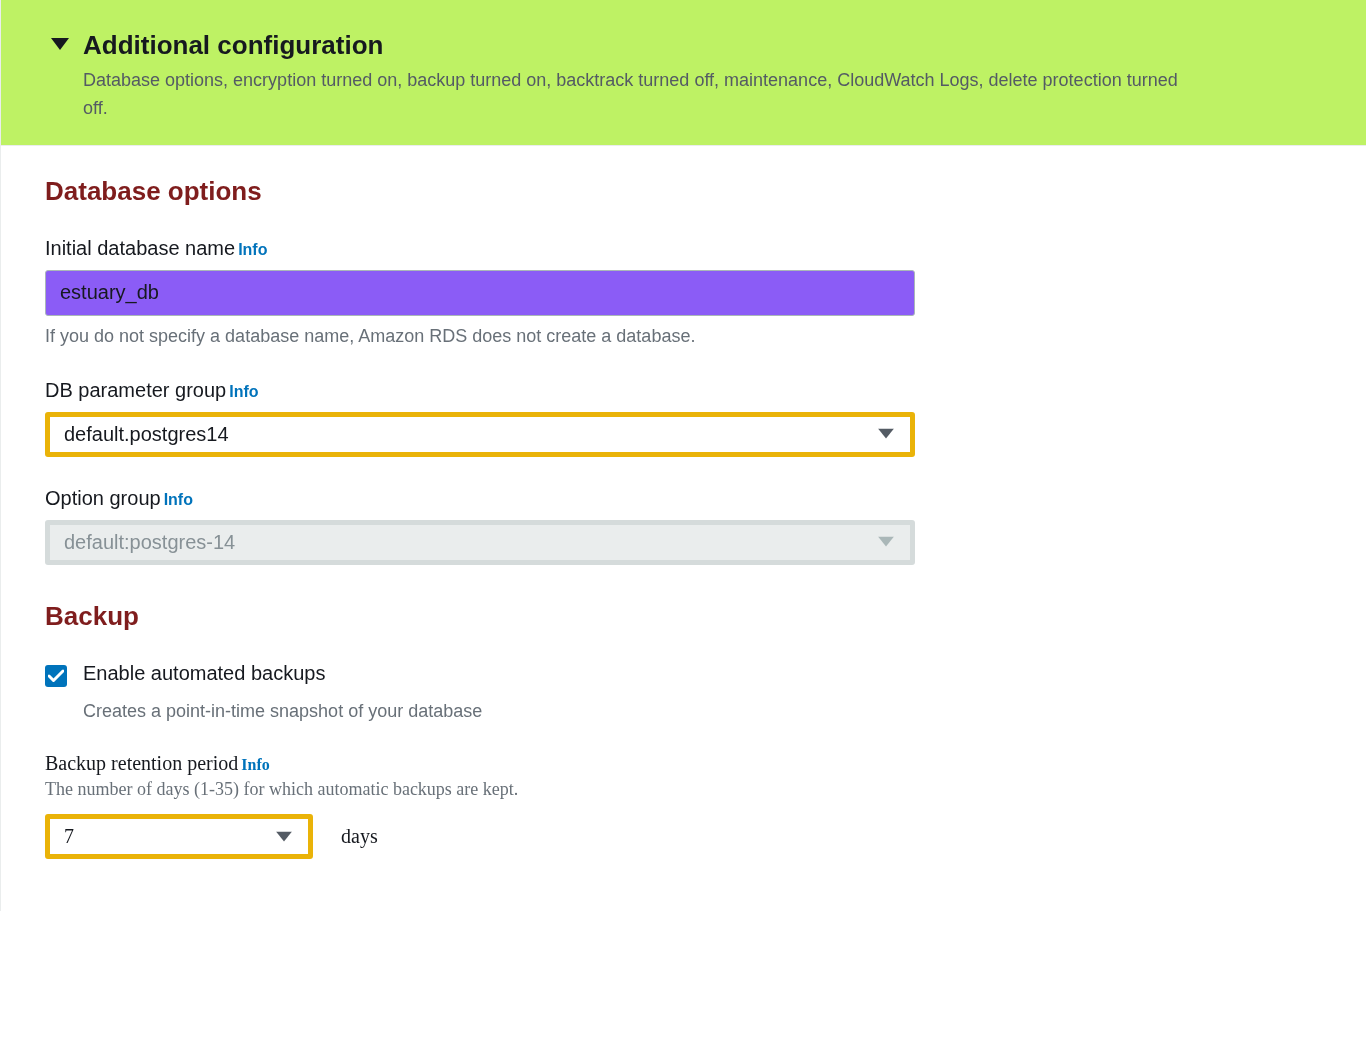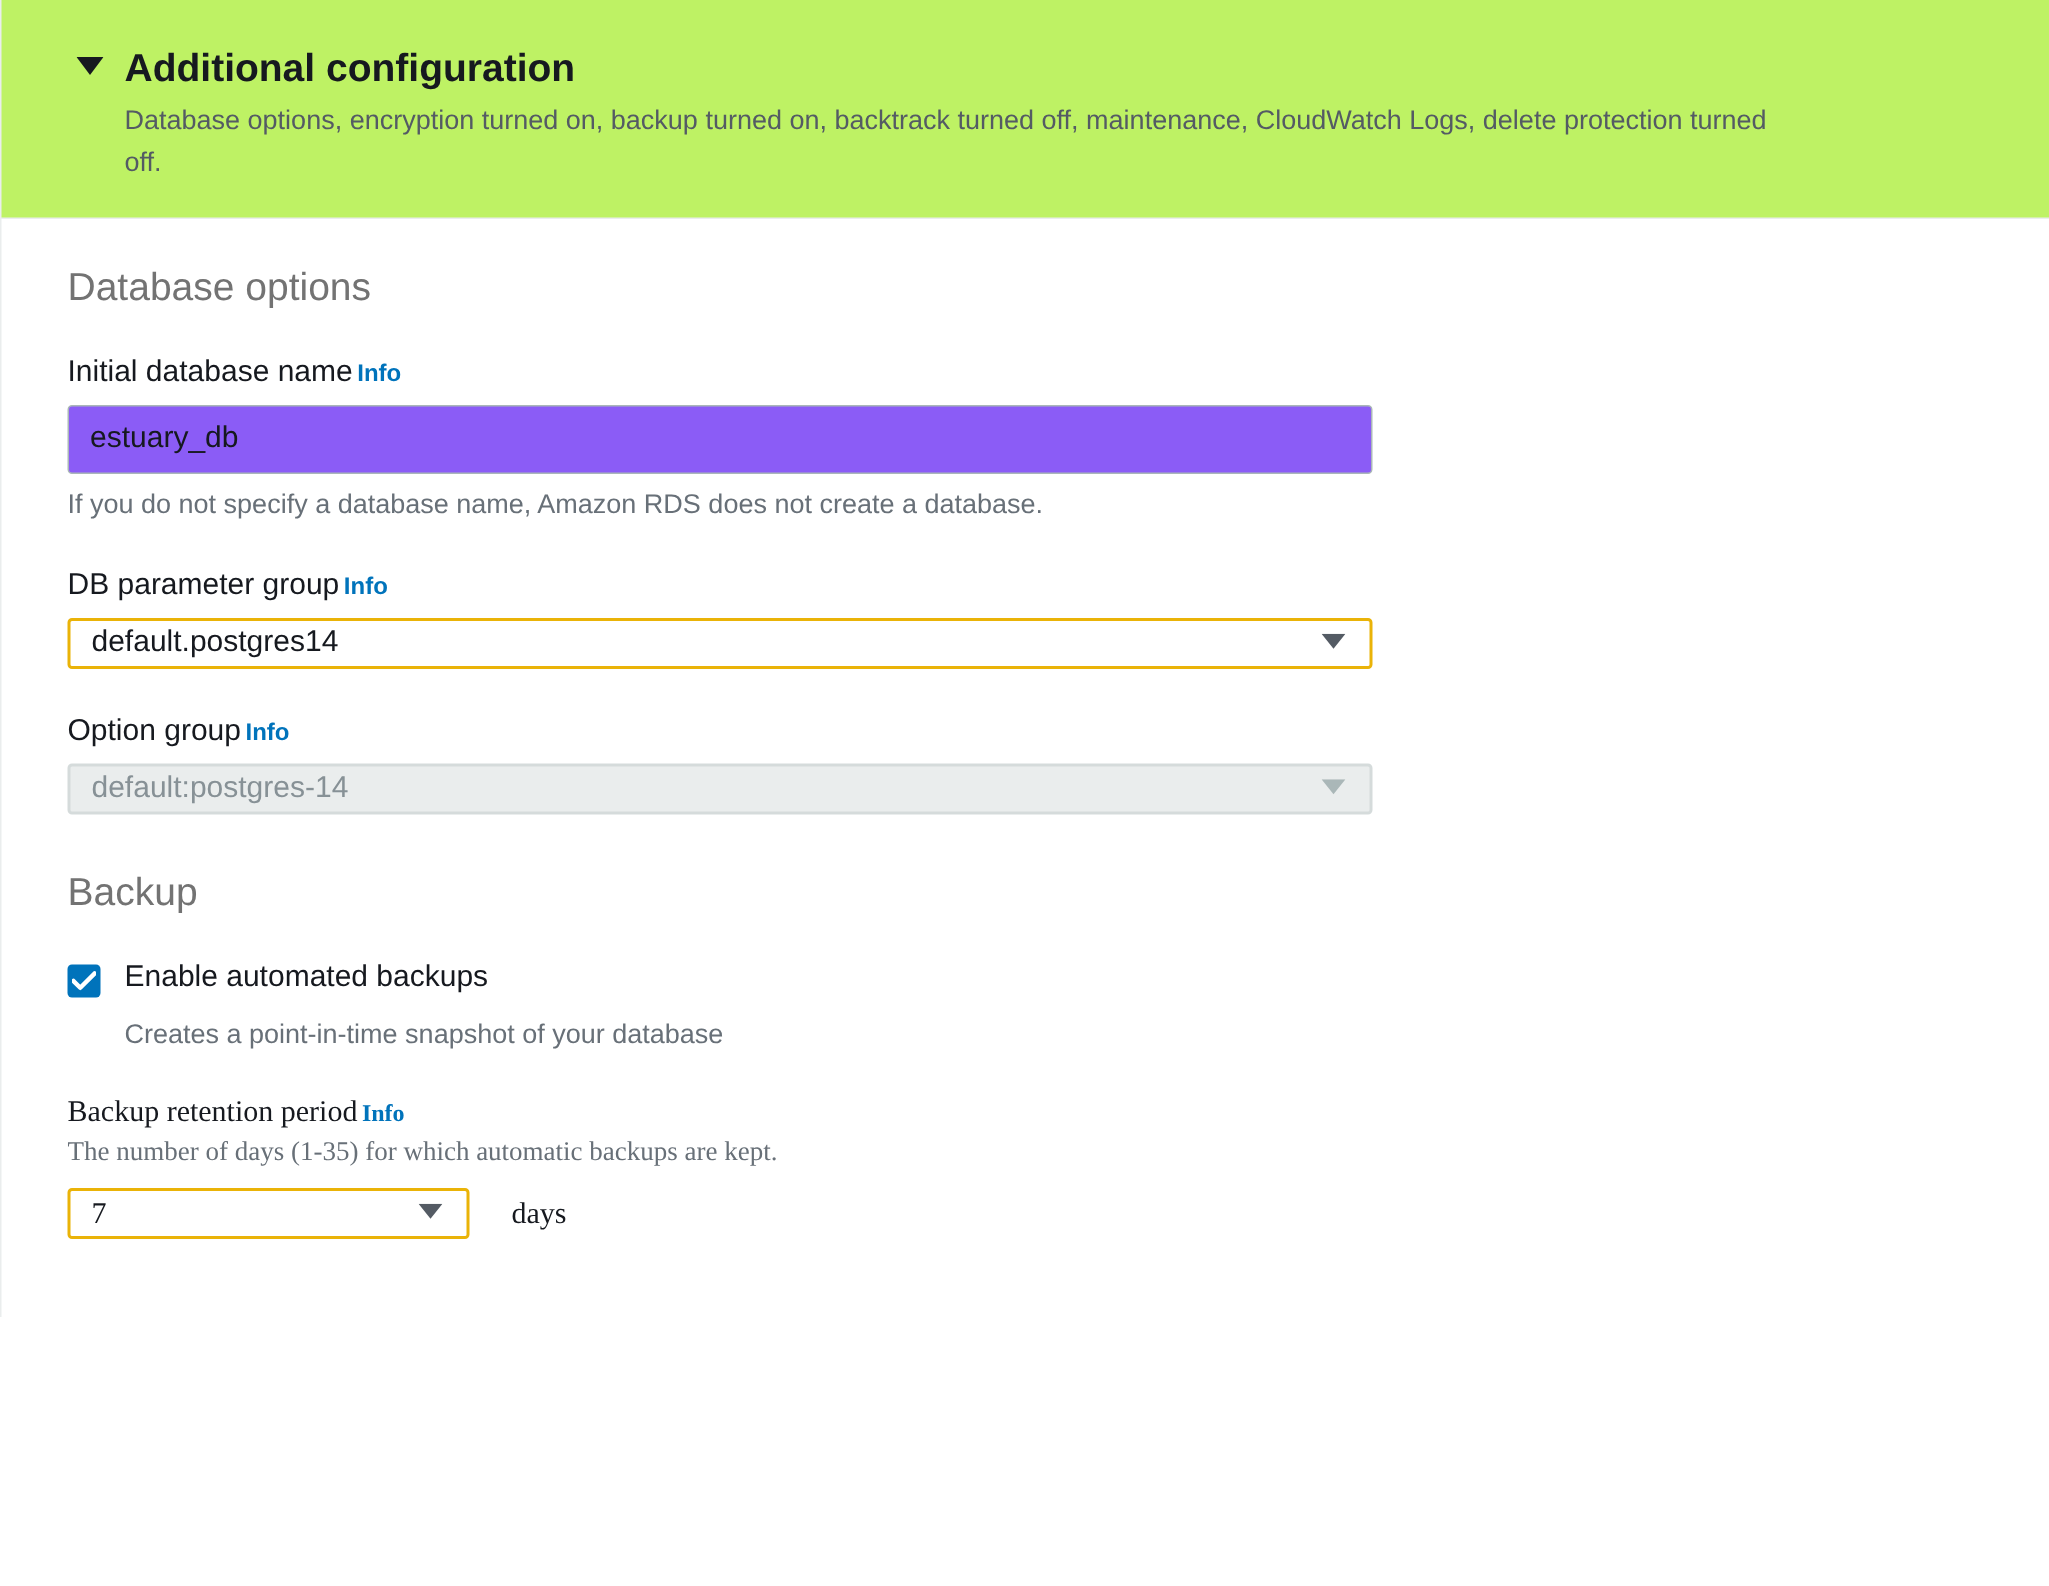--- a/index.html
+++ b/index.html
@@ -39,22 +39,22 @@
     line-height: 1.55;
     max-width: 1100px;
   }
   .panel-body {
     padding: 30px 40px 40px 44px;
     background: #fff;
     border-left: 1px solid #eaeded;
   }
   h2.section {
     font-size: 26px;
-    font-weight: 400;
-    color: #737373;
+    font-weight: 700;
+    color: #7f1d1d;
     margin-bottom: 30px;
   }
   .field { margin-bottom: 30px; }
   .label-row {
     display: flex;
     align-items: baseline;
     gap: 3px;
     margin-bottom: 10px;
   }
   .field-label {
@@ -80,22 +80,22 @@
     border: 1px solid #aab7b8;
     border-radius: 3px;
     padding: 0 14px;
     font-size: 20px;
     color: #16191f;
     background: #8b5cf6;
   }
   .select {
     position: relative;
     width: 870px;
-    height: 34px;
-    border: 2px solid #eab308;
+    height: 45px;
+    border: 5px solid #eab308;
     border-radius: 3px;
     padding: 0 48px 0 14px;
     font-size: 20px;
     color: #16191f;
     background: #fff;
     display: flex;
     align-items: center;
     cursor: pointer;
   }
   .select.disabled {

